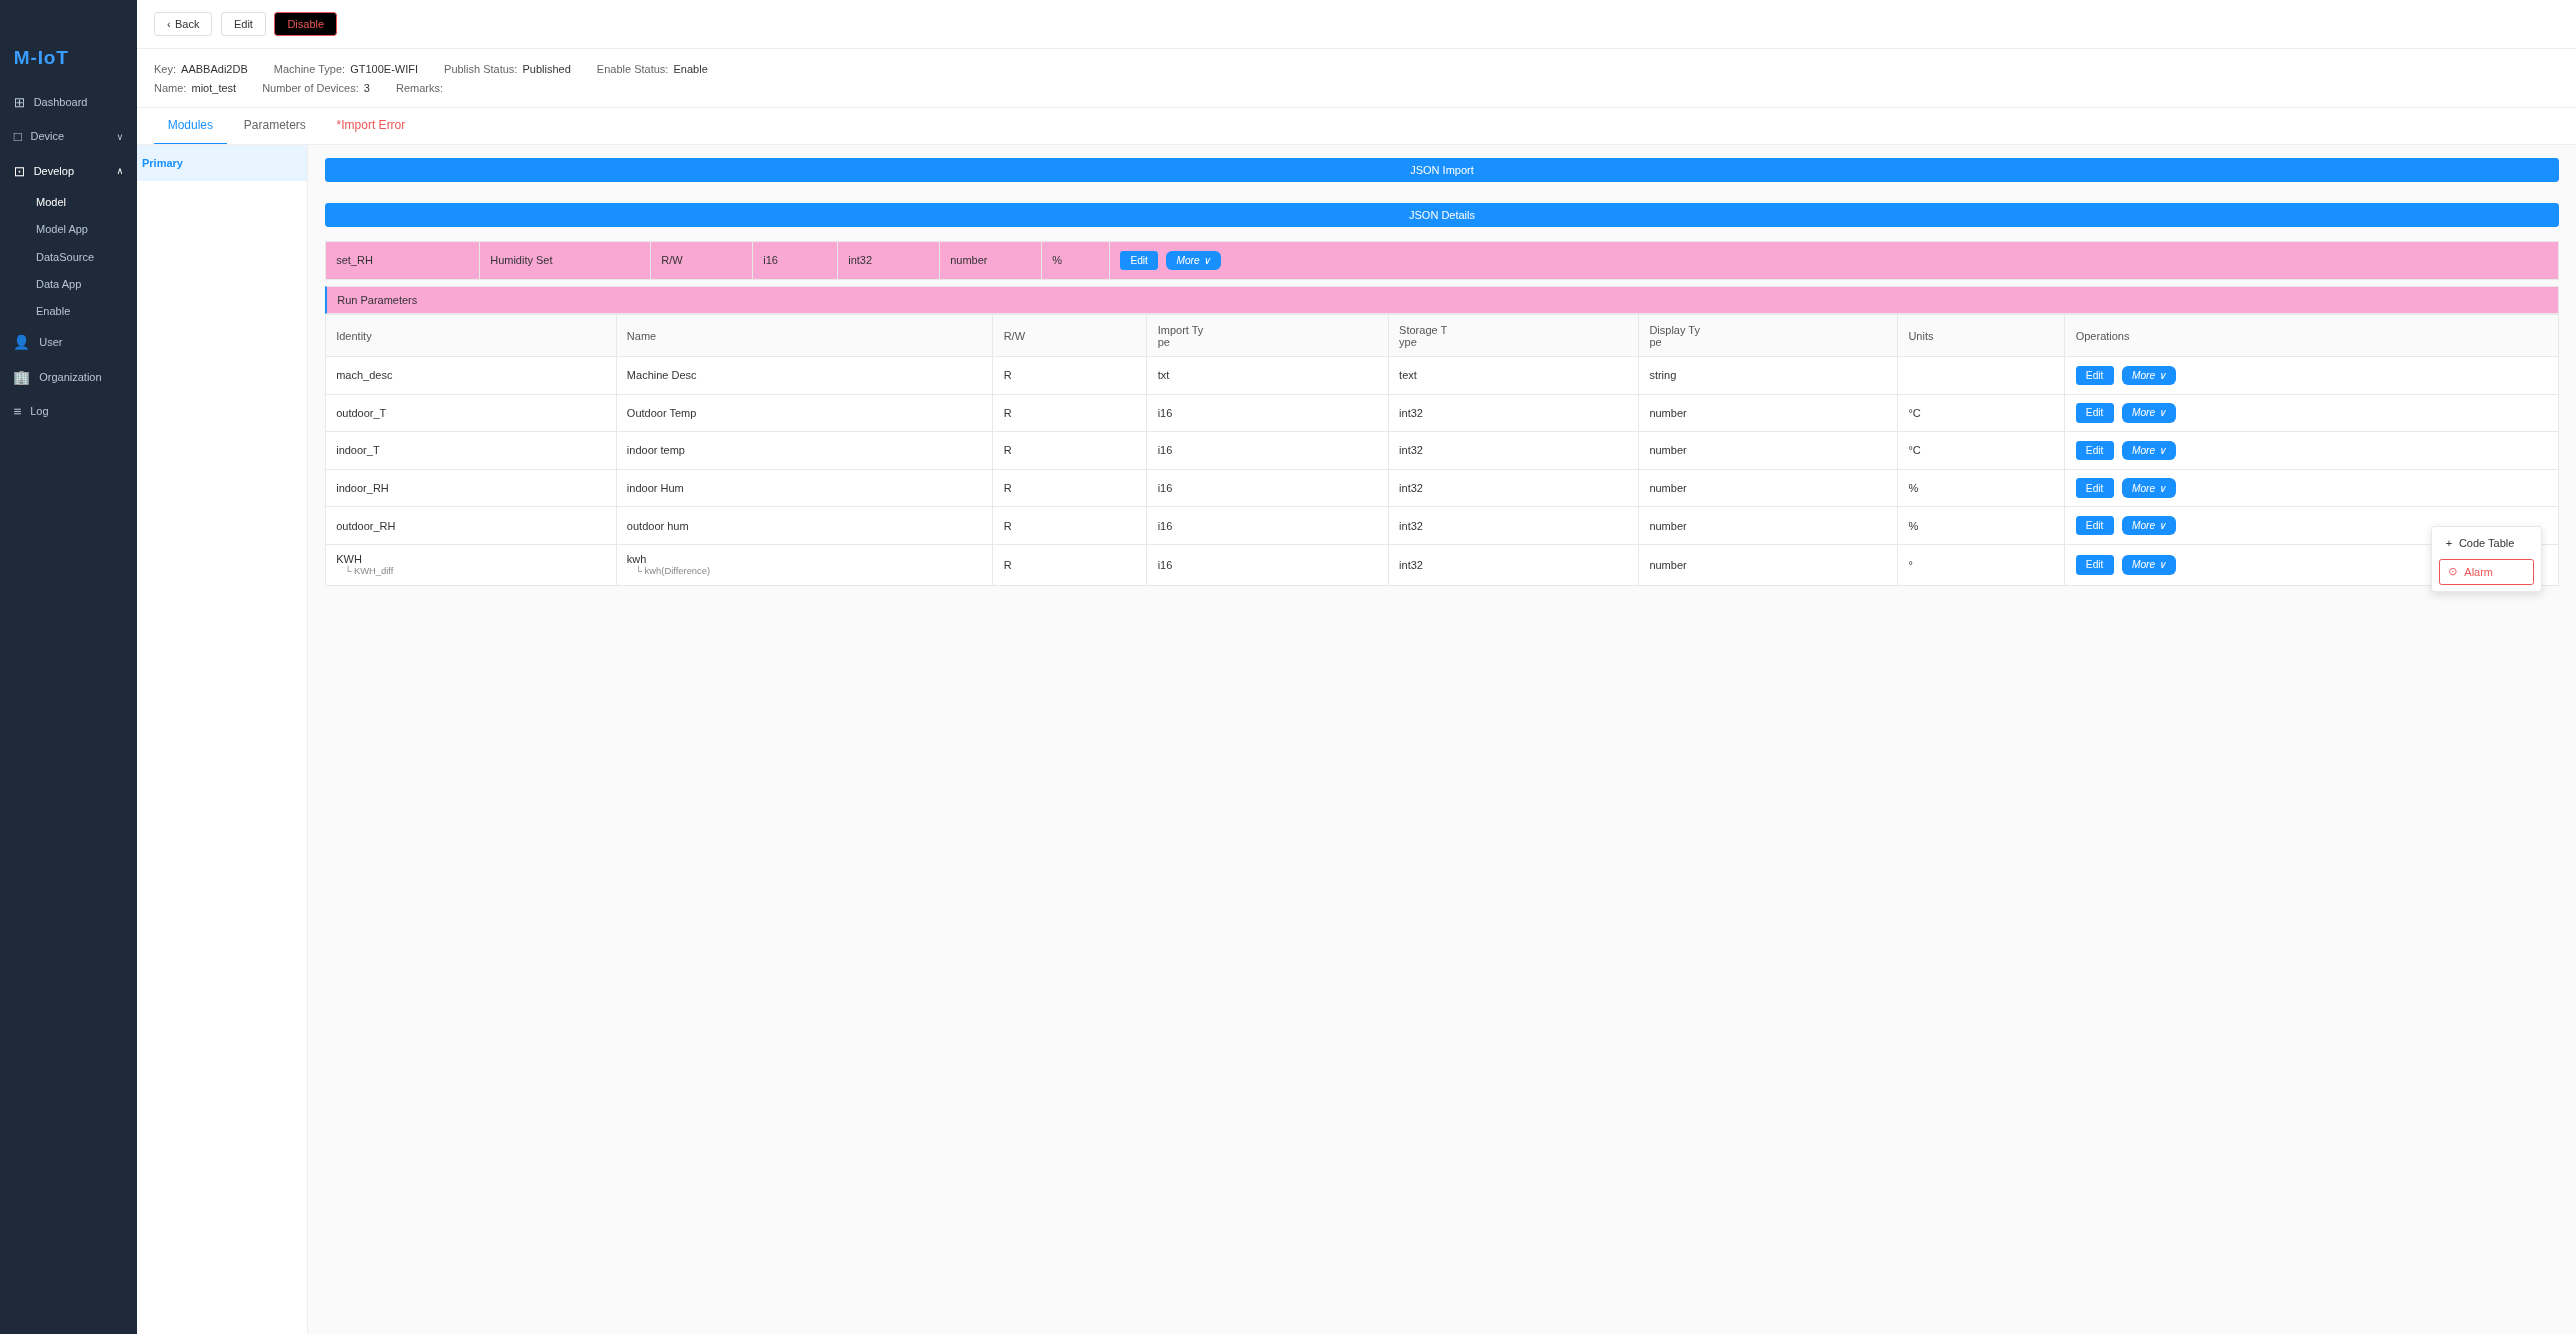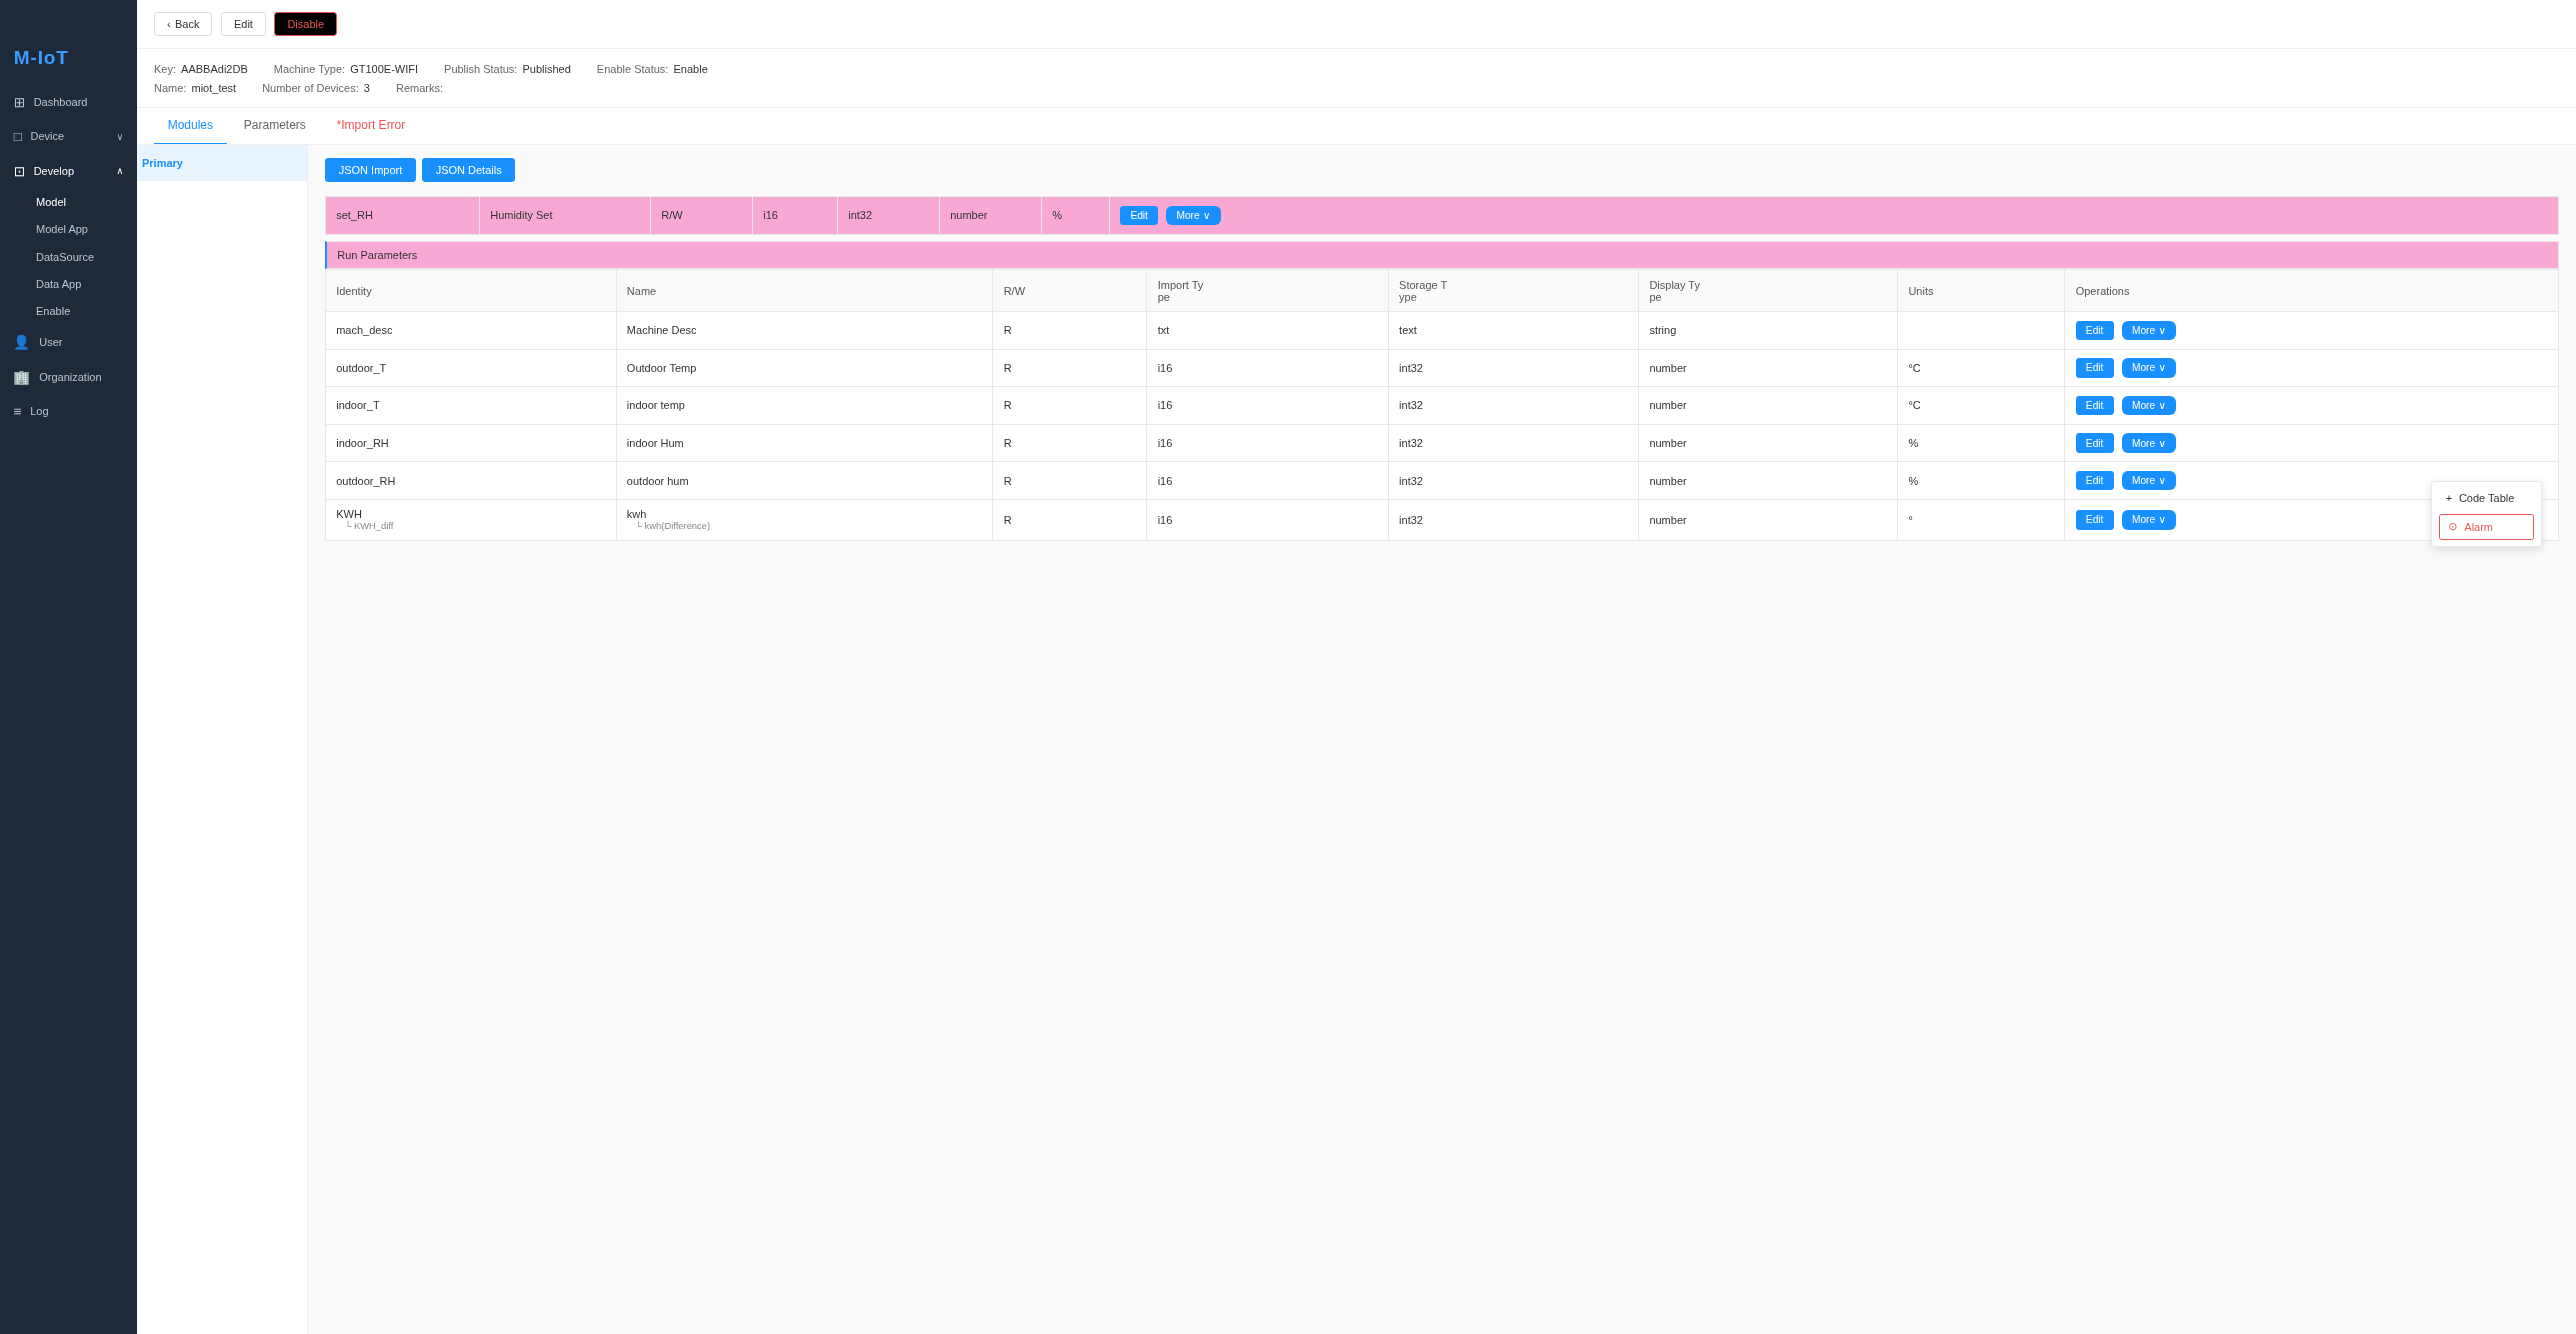--- a/index.html
+++ b/index.html
@@ -171,22 +171,23 @@
 
     
     .table-area {
       flex: 1;
       overflow-y: auto;
       padding: 13.7px 17px;
       background: #fafafa;
     }
     .table-toolbar {
       display: flex;
-      gap: 6px;
+      gap: 21px;
       margin-bottom: 13.7px;
+      flex-direction: column;
     }
     .btn-primary {
       padding: 6px 13.7px;
       background: #1890ff;
       color: #fff;
       border: none;
       border-radius: 3.4px;
       cursor: pointer;
       font-size: 11px;
     }
@@ -242,20 +243,21 @@
       padding: 4.3px 10.2px;
       background: #1890ff;
       color: #fff;
       border: none;
       border-radius: 6px;
       cursor: pointer;
       font-size: 10.2px;
       display: inline-flex;
       align-items: center;
       gap: 3.4px;
+      font-style: italic;
     }
 
     .ops-cell {
       white-space: nowrap;
       min-width: 137px;
     }
 
     
     .dropdown-popup {
       position: absolute;

